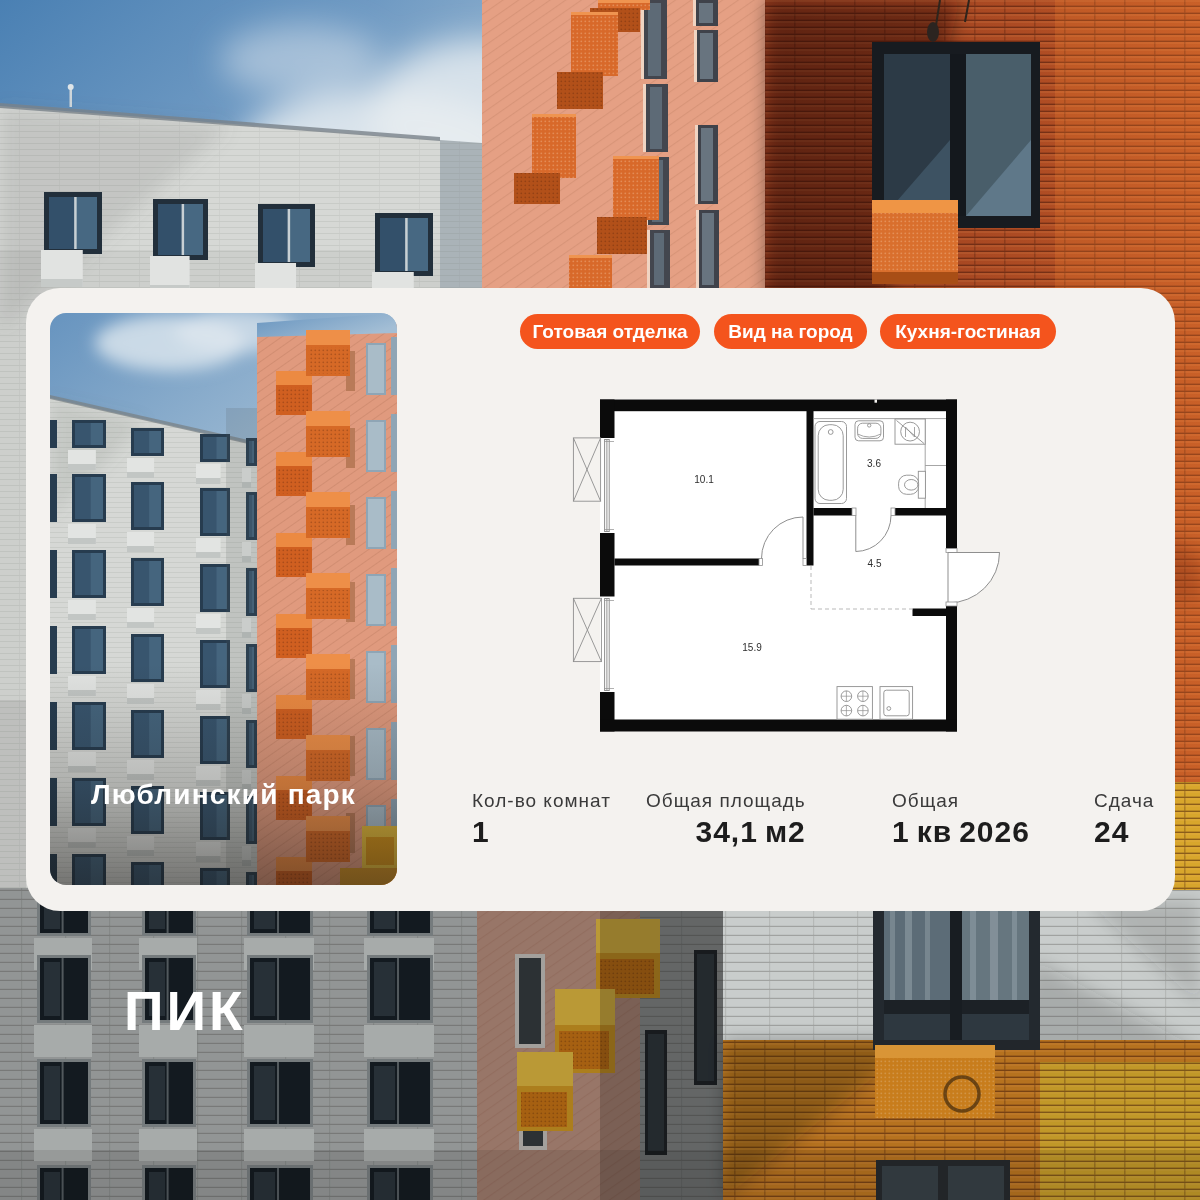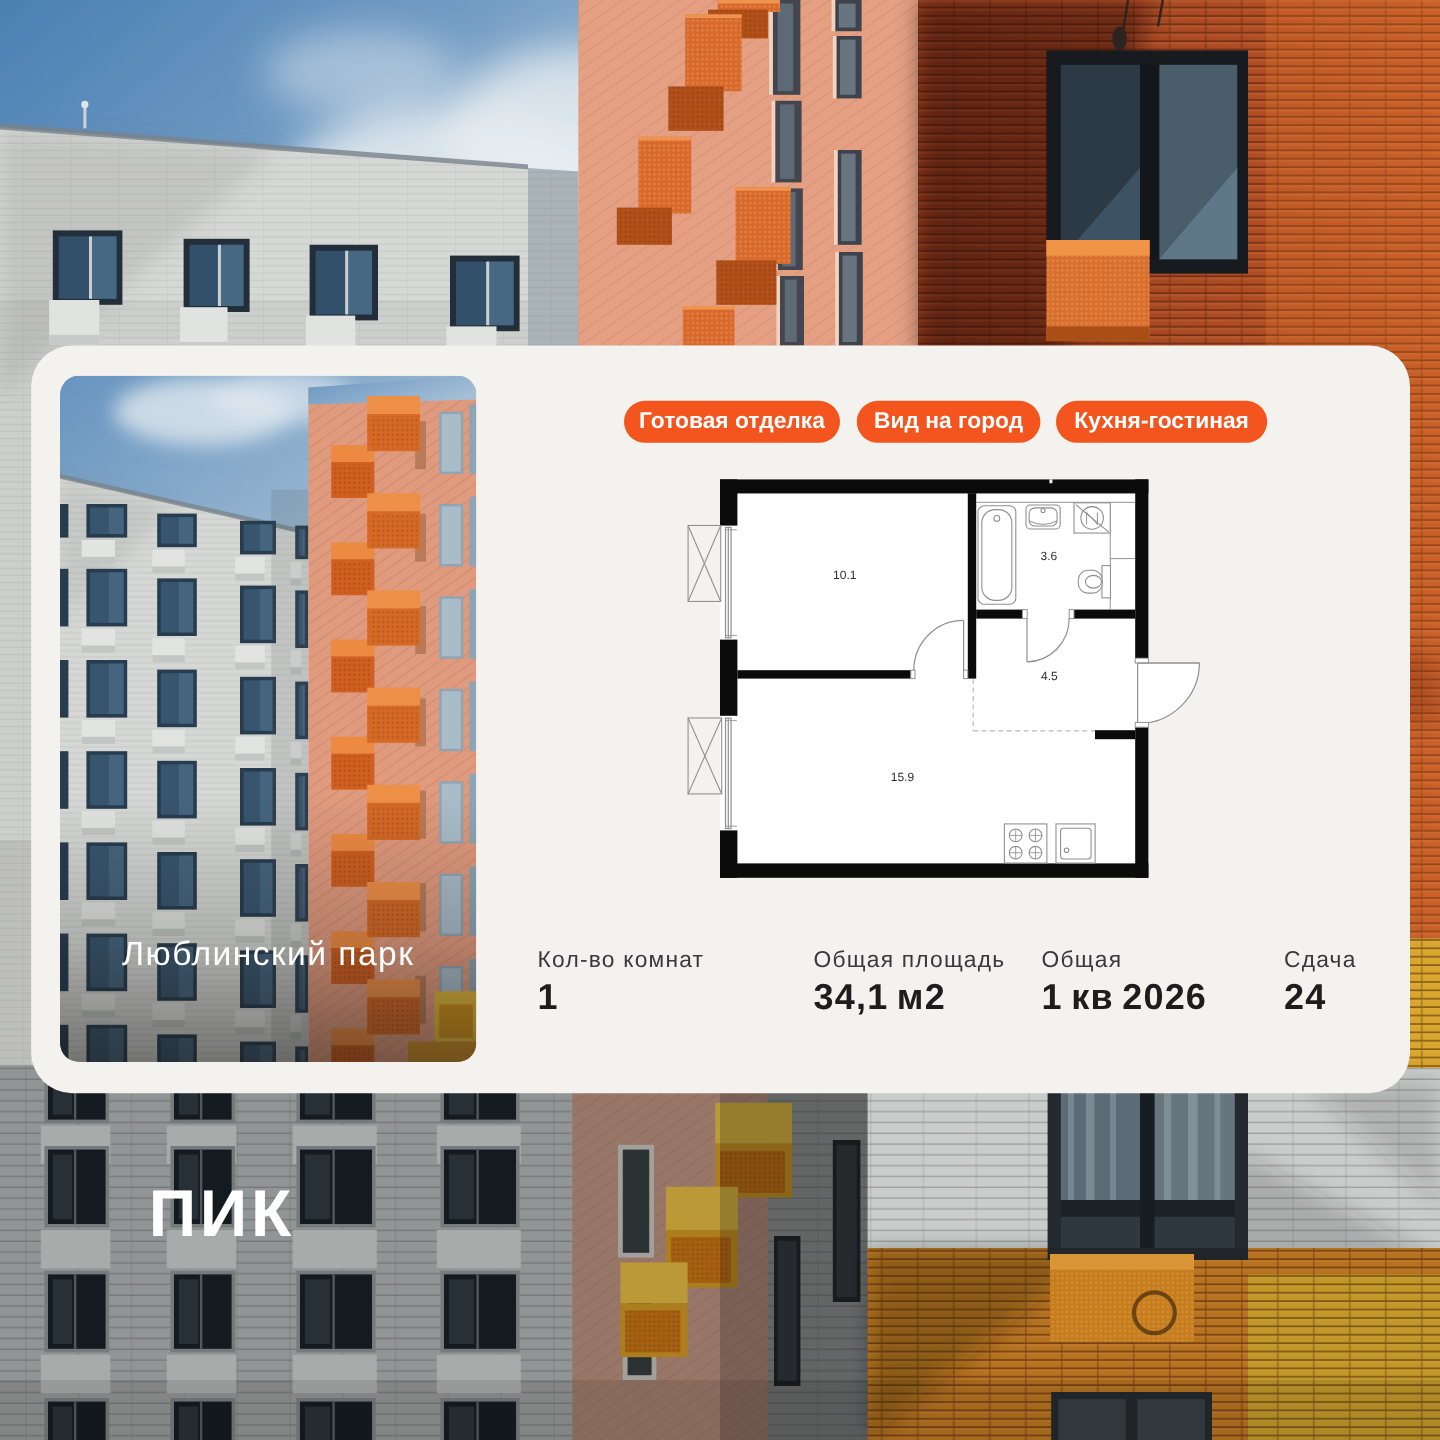--- a/index.html
+++ b/index.html
@@ -2,24 +2,24 @@
 <html lang="ru"><head><meta charset="utf-8">
 <title>Люблинский парк</title>
 <style>
 * { margin:0; padding:0; box-sizing:border-box; }
 html,body { width:1200px; height:1200px; overflow:hidden; background:#888; font-family:"Liberation Sans",sans-serif; }
 .stage { position:relative; width:1200px; height:1200px; overflow:hidden; }
 .bg { position:absolute; left:0; top:0; }
 .card { position:absolute; left:26px; top:288px; width:1149px; height:623px; background:#f4f2ef; border-radius:34px; }
 .photo { position:absolute; left:24px; top:25px; width:347px; height:572px; border-radius:16px; overflow:hidden; }
 .photo-svg { position:absolute; left:0; top:0; }
-.photo-title { position:absolute; left:0; right:0; top:466px; text-align:center; color:#fff; font-weight:normal; font-size:28px; letter-spacing:1.2px; }
-.pill { position:absolute; top:26px; height:35px; background:#f4541d; border-radius:17.5px; color:#fff; font-weight:bold; font-size:19px; line-height:35px; text-align:center;margin-top:20px; }
+.photo-title { position:absolute; left:0; right:0; top:466px; text-align:center; color:#fff; font-weight:bold; font-size:28px; letter-spacing:1.2px; }
+.pill { position:absolute; top:26px; height:35px; background:#f4541d; border-radius:17.5px; color:#fff; font-weight:bold; font-size:19px; line-height:35px; text-align:center; }
 .plan-svg { position:absolute; left:534px; top:100px; }
-.stat { position:absolute; top:502px; }
+.stat { position:absolute; top:502px;margin-left:24px; }
 .stat .lbl { font-size:19px; color:#3a3a3a; letter-spacing:1px; }
 .stat .val { margin-top:3px; font-size:30px; font-weight:bold; color:#1d1d1d; letter-spacing:1px; }
 .pik { position:absolute; left:87px; top:979px; color:#fff; font-weight:bold; font-size:55px; letter-spacing:3px;margin-left:37px; }
 </style></head>
 <body>
 <div class="stage">
 
 <svg class="bg" width="1200" height="1200" viewBox="0 0 1200 1200">
 <defs>
 <linearGradient id="skyg" x1="0" y1="0" x2="1" y2="0.75">
@@ -911,21 +911,21 @@
           <text x="874.5" y="567">4.5</text>
           <text x="752" y="651">15.9</text>
         </g>
 </svg>
 
 <div class="stat" style="left:422px;">
         <div class="lbl">Кол-во комнат</div>
         <div class="val">1</div>
       </div>
 
-<div class="stat" style="left:652px;">
+<div class="stat" style="left:596px;text-align:right;">
         <div class="lbl">Общая площадь</div>
         <div class="val">34,1 м2</div>
       </div>
 
 <div class="stat" style="left:842px;">
         <div class="lbl">Общая</div>
         <div class="val">1 кв 2026</div>
       </div>
 
 <div class="stat" style="left:1044px;">

